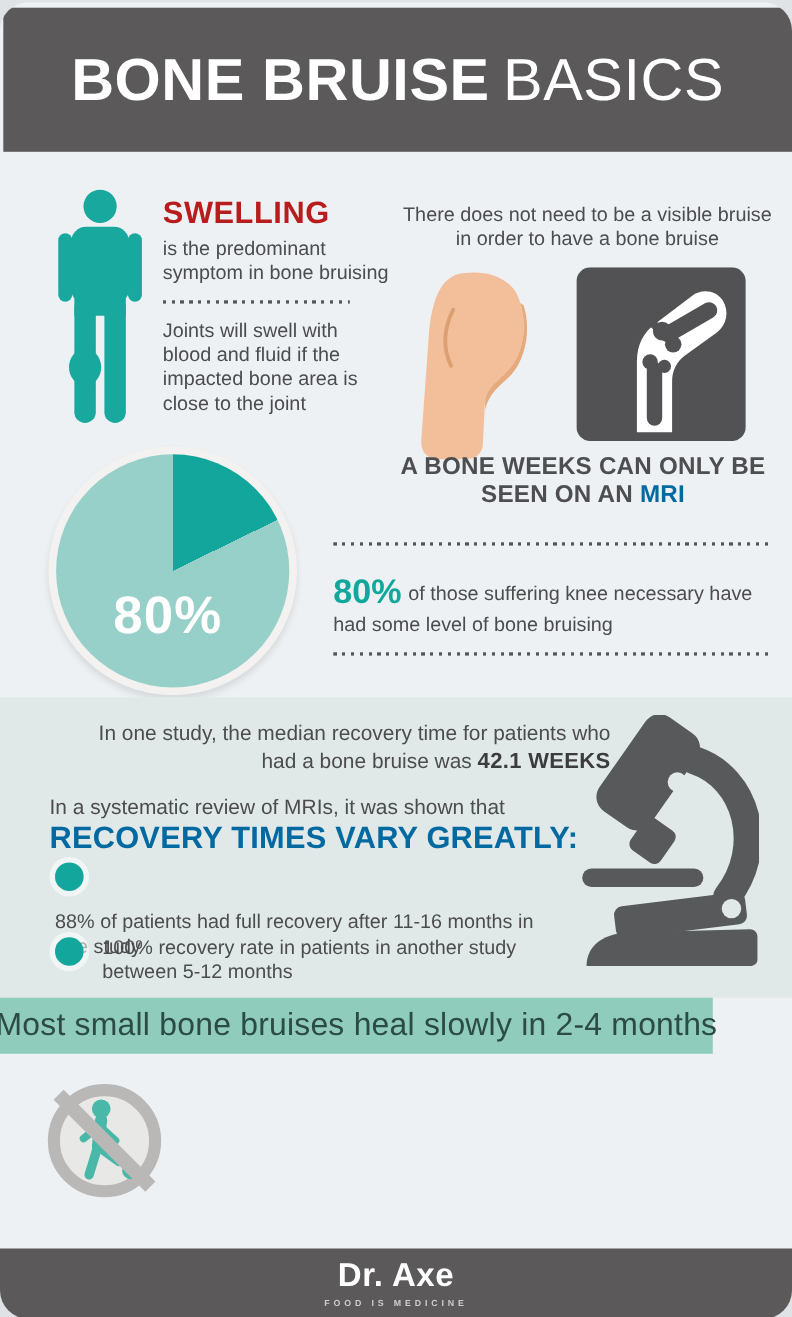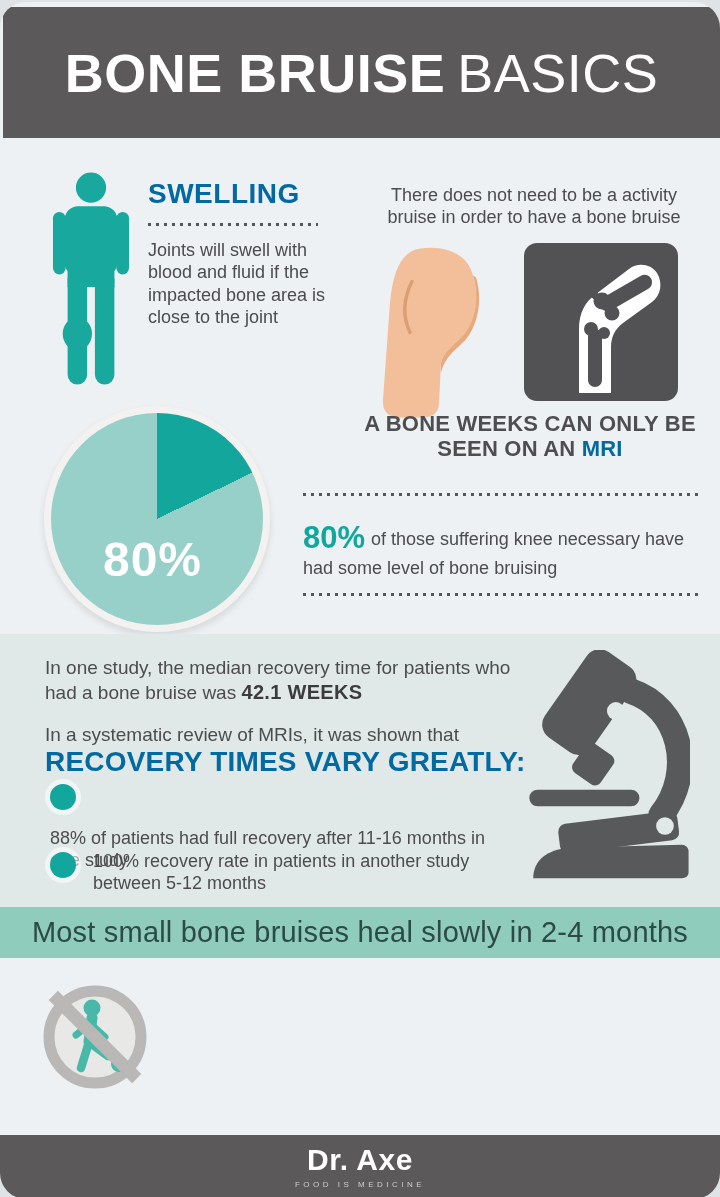--- a/index.html
+++ b/index.html
@@ -21,21 +21,21 @@
   .header-title .light { font-weight: 300; margin-left: 12px; }
   
   .body-text { color: #4c4c4e; font-size: 18px; line-height: 1.24; font-weight: 500; margin: 0; }
   .dotted {
     height: 3px;
     background: repeating-linear-gradient(90deg, #55555a 0 3px, transparent 3px 8px);
   }
   
   .person-svg { position: absolute; left: 42px; top: 170px; width: 98px; height: 234px; }
   .swelling-block { position: absolute; left: 148px; top: 176px; width: 208px; }
-  .swelling-head { color: #0369a1; font-size: 28px; font-weight: 800; letter-spacing: 0.5px; margin: 0 0 5px 0; }
+  .swelling-head { color: #b91c1c; font-size: 28px; font-weight: 800; letter-spacing: 0.5px; margin: 0 0 5px 0; }
   .swelling-block .dotted { margin: 13px 0 13px 0; width: 170px; }
   
   .nvb-text { position: absolute; left: 366px; top: 182px; width: 336px; text-align: center; }
   .knee-svg { position: absolute; left: 372px; top: 243px; width: 128px; height: 173px; }
   .mri-svg  { position: absolute; left: 524px; top: 241px; width: 154px; height: 158px; }
   .mri-caption {
     position: absolute; left: 352px; top: 410px; width: 356px; text-align: center;
     font-size: 22px; font-weight: 800; color: #4e4e50; line-height: 1.12; letter-spacing: 0.2px;
   }
   .mri-caption .hl { color: #0369a1; }
@@ -51,54 +51,54 @@
   .pie {
     position: absolute; inset: 7px; border-radius: 50%;
     background: conic-gradient(#12a69c 0deg 64deg, #97d0c8 64deg 360deg);
   }
   .pie-label {
     position: absolute; left: 26px; top: 126px; width: 165px; text-align: center;
     color: #ffffff; font-size: 48px; font-weight: 800; letter-spacing: 1px;
   }
   
   .section2 { position: absolute; top: 632px; left: 0; width: 720px; height: 273px; background: #e1e9e8; }
-  .s2-p1 { position: absolute; left: 45px; top: 22px; width: 492px; font-size: 19px; }
+  .s2-p1 { position: absolute; left: 63px; top: 22px; width: 492px; font-size: 19px; text-align: right; }
   .s2-p1 strong, .s2-bold { color: #3c3c3e; font-weight: 800; font-size: 20px; letter-spacing: 0.3px; }
   .s2-p2 { position: absolute; left: 45px; top: 89px; width: 470px; font-size: 19px; }
   .s2-heading {
     position: absolute; left: 45px; top: 112px; margin: 0;
     color: #0369a1; font-size: 28px; font-weight: 800; letter-spacing: 0.2px; white-space: nowrap;
   }
   .bullet-row { position: absolute; left: 50px; display: flex; gap: 17px; width: 440px; }
   .bullet-row.b1 { top: 148px; flex-direction: column; }
   .bullet-row.b2 { top: 216px; }
   .bullet-dot {
     flex: none; width: 26px; height: 26px; border-radius: 50%;
     background: #12a69c; box-shadow: 0 0 0 5px rgba(255,255,255,0.55); margin-top: 2px;
   }
   .microscope-svg { position: absolute; left: 520px; top: 16px; width: 170px; height: 236px; }
   
   .banner {
-    position: absolute; top: 905px; left: 0; width: 720px; height: 51px;
+    position: absolute; top: 905px; left: 0; width: 648px; height: 51px;
     background: #8fccbc; display: flex; align-items: center; justify-content: center;
   }
   .banner-text { color: #2c4b46; font-size: 29px; font-weight: 500; letter-spacing: 0.2px; white-space: nowrap; }
   
   .noact-svg { position: absolute; left: 42px; top: 982px; width: 106px; height: 106px; }
   .advice {
     position: absolute; left: 200px; top: 1006px; width: 497px;
     font-size: 19px; line-height: 1.38; text-align: justify;
   }
   
   .footer {
     position: absolute; top: 1133px; left: 0; width: 720px; height: 64px;
     background: #5b5959; display: flex; flex-direction: column; align-items: center; justify-content: center;
   }
   .brand { color: #ffffff; font-size: 30px; font-weight: 600; letter-spacing: 0.5px; line-height: 1; }
-  .tagline { color: #cfcdcd; font-size: 8px; font-weight: 400; letter-spacing: 3.5px; margin-top: 5px; }
+  .tagline { color: #cfcdcd; font-size: 8px; font-weight: 700; letter-spacing: 3.5px; margin-top: 5px; }
 </style>
 </head>
 <body>
 
 <div class="page">
 
   <div class="header">
     <div class="header-title">
       <span class="bold">BONE BRUISE</span><span class="light">BASICS</span>
     </div>
@@ -112,25 +112,26 @@
       <rect x="76" y="41" width="13" height="64" rx="6.5"></rect>
       <rect x="26" y="92" width="48" height="26"></rect>
       <rect x="26" y="100" width="20" height="118" rx="10"></rect>
       <rect x="54" y="100" width="20" height="118" rx="10"></rect>
       <ellipse cx="36" cy="166" rx="15" ry="17"></ellipse>
     </g>
   </svg>
 
   <div class="swelling-block">
     <h2 class="swelling-head">SWELLING</h2>
+    <p class="body-text">is the predominant symptom in bone bruising</p>
     <div class="dotted"></div>
     <p class="body-text">Joints will swell with blood and fluid if the impacted bone area is close to the joint</p>
   </div>
 
-  <p class="body-text nvb-text">There does not need to be a activity bruise in order to have a bone bruise</p>
+  <p class="body-text nvb-text">There does not need to be a visible bruise in order to have a bone bruise</p>
 
   <svg class="knee-svg" viewBox="0 0 128 172">
     <path fill="#f3bf9b" d="M48,3 C74,-1 96,9 101,30 C108,53 103,76 91,90 C81,101 71,106 69,118 L67,158 C67,167 60,172 51,172 L27,172 C16,172 10,165 11,154 L18,57 C21,26 29,6 48,3 Z"></path>
     <path fill="#e7aa7c" d="M101,30 C108,53 103,76 91,90 C81,101 71,106 69,118 L69,127 C73,111 83,105 93,95 C106,80 111,54 104,32 Z"></path>
     <path d="M40,36 C32,52 30,70 38,87" stroke="#dc9f72" stroke-width="3.5" fill="none" stroke-linecap="round"></path>
   </svg>
 
   <svg class="mri-svg" viewBox="0 0 154 158">
     <rect x="0" y="0" width="154" height="158" rx="13" fill="#525254"></rect>
     <path fill="#ffffff" d="M55,150 L55,86 C55,70 61,59 72,51 L105,26 C114,19 127,21 133,30 C139,40 137,52 128,59 L99,80 C91,86 87,94 87,104 L87,150 Z"></path>

